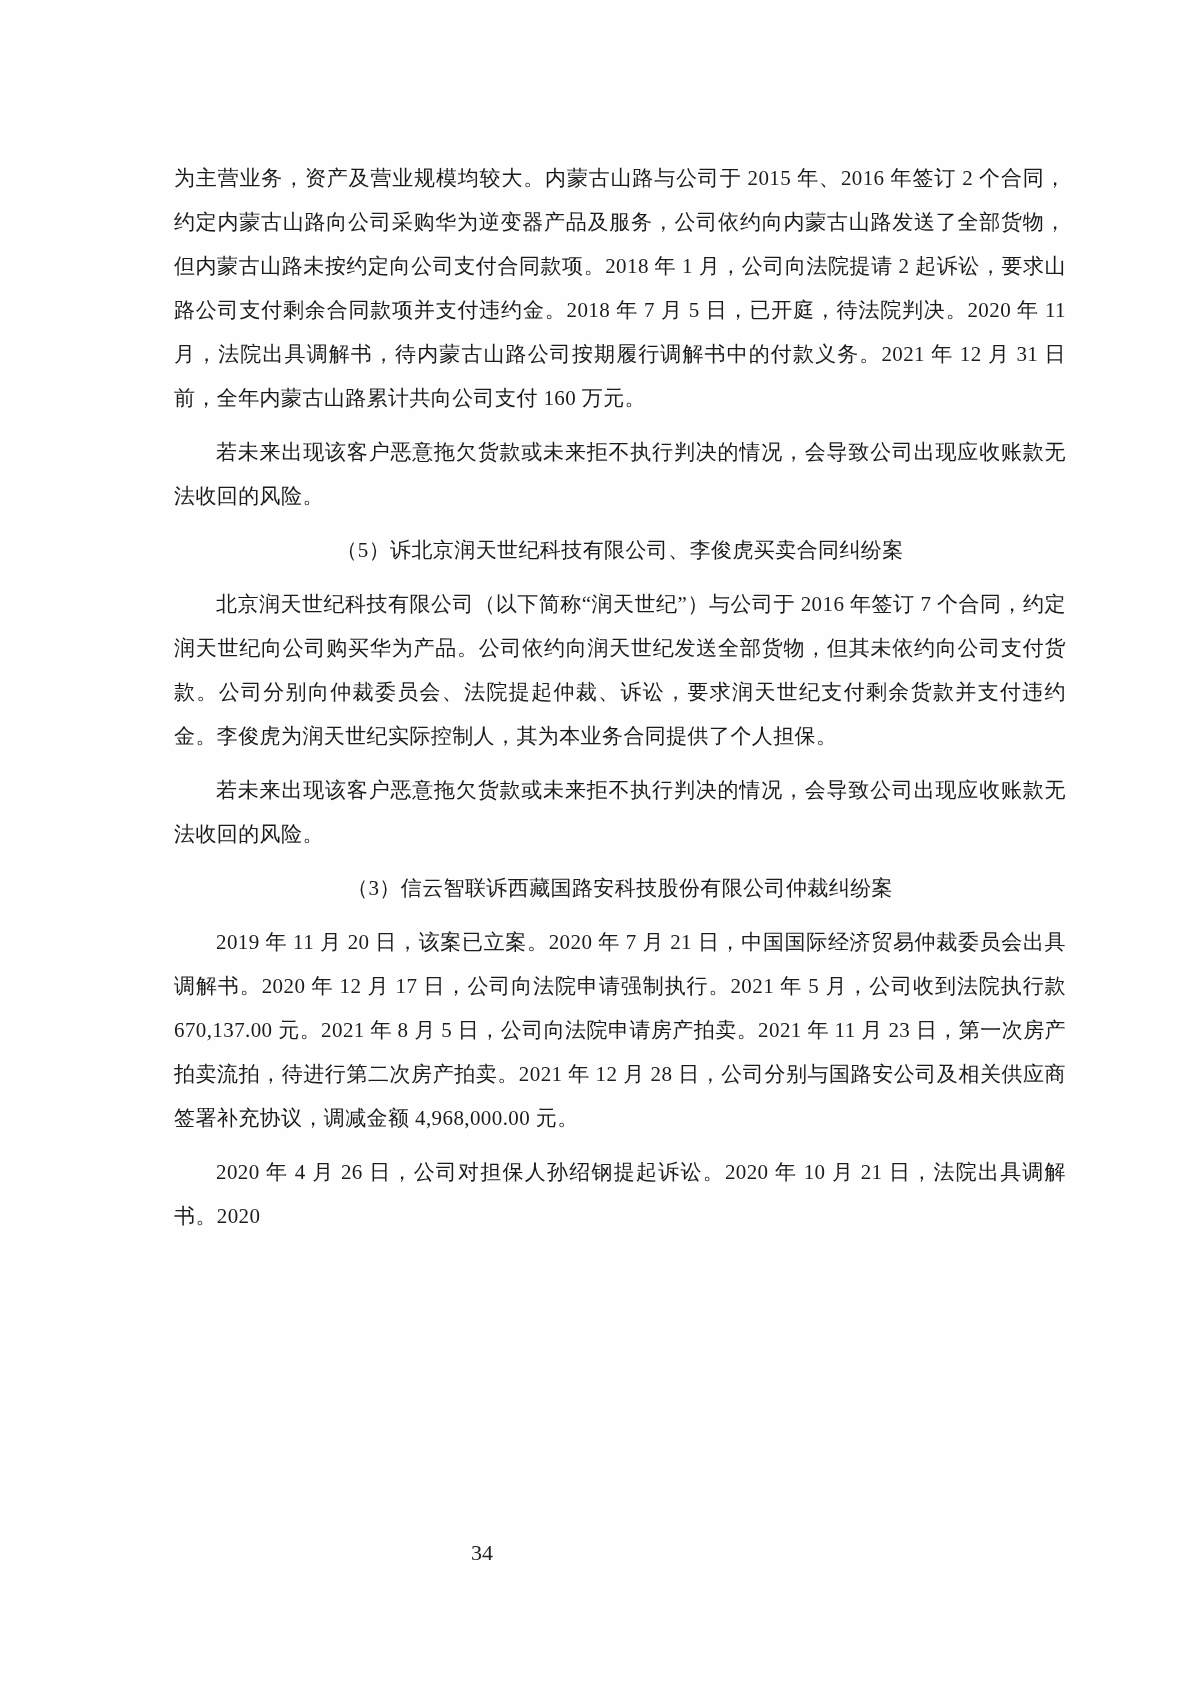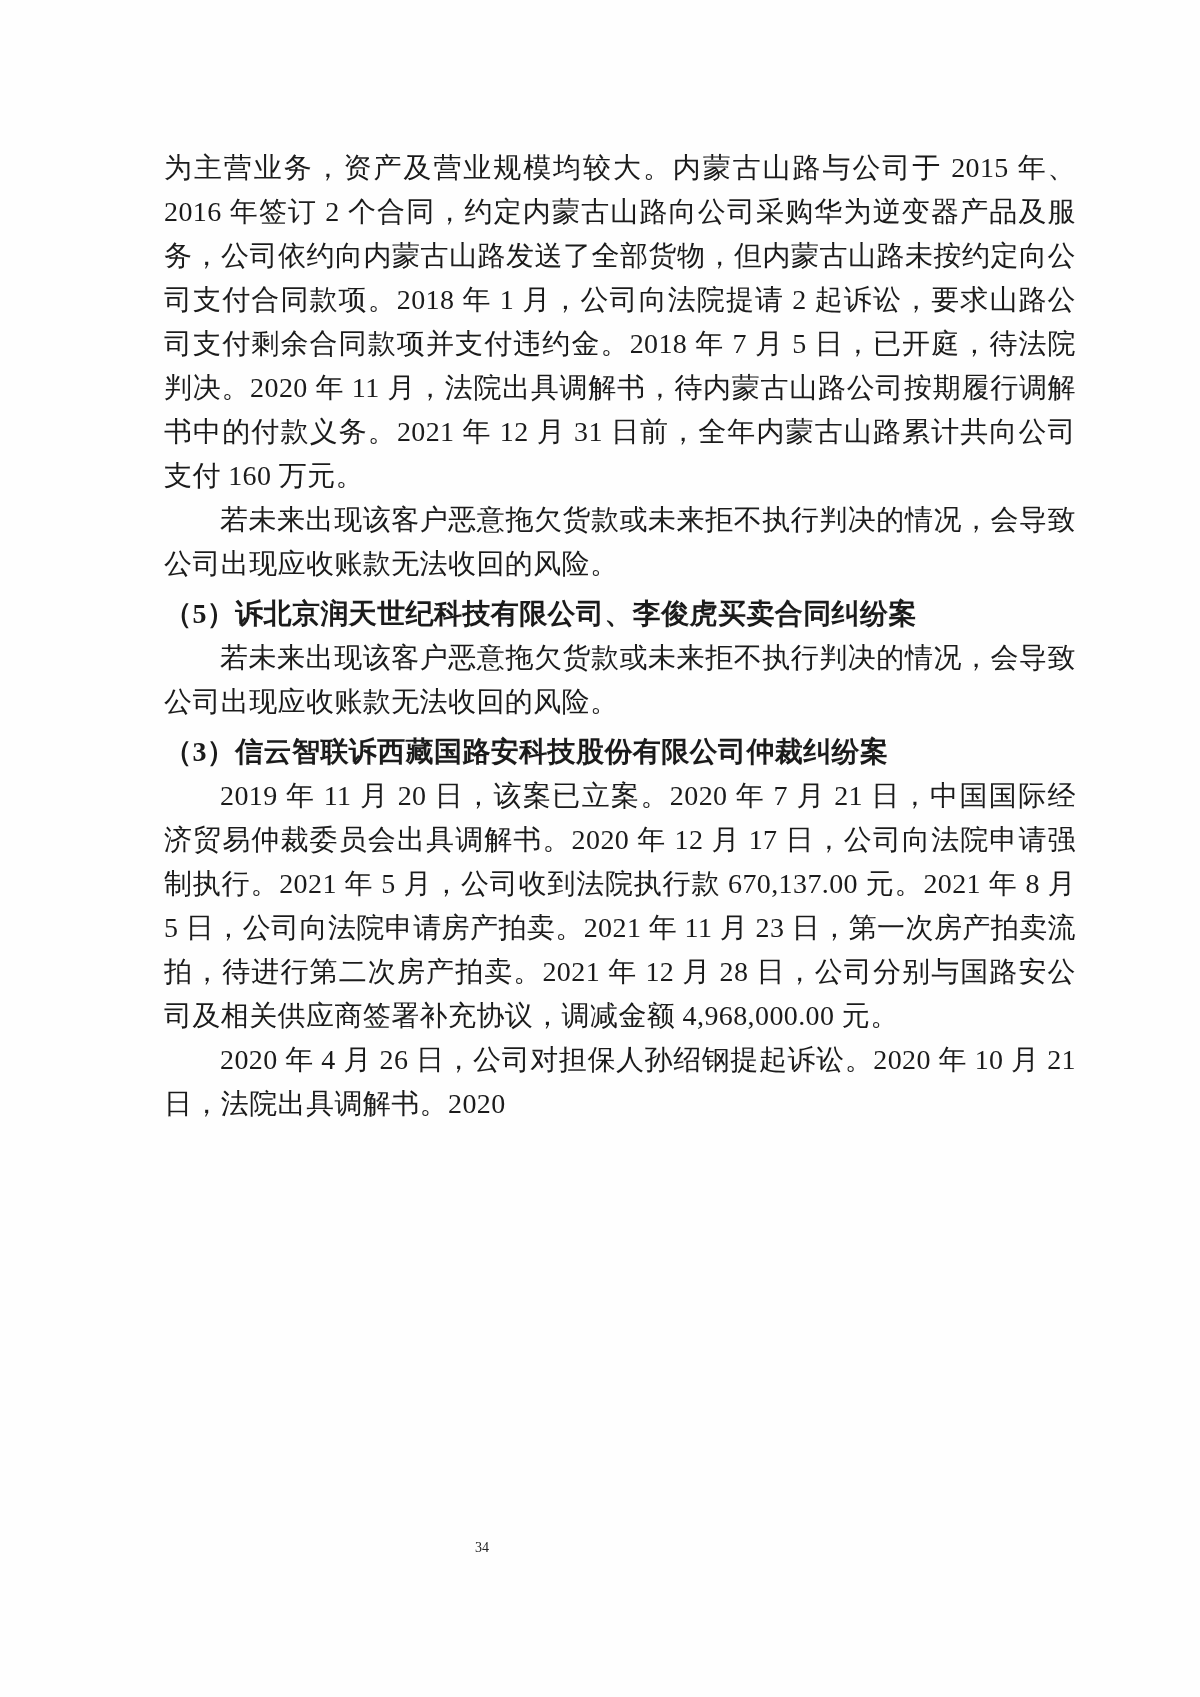--- a/index.html
+++ b/index.html
@@ -16,54 +16,55 @@
     font-family: "Liberation Serif", "DejaVu Serif", serif;
     color: #1b1b1b;
   }
   .doc-body {
     position: absolute;
     top: 146px;
     left: 164px;
     width: 912px;
   }
   .doc-body p, .doc-body h3 {
-    margin: 0;
-    font-size: 28px;
+    margin: 10px;
+    font-size: 21px;
     line-height: 44px;
     text-align: justify;
     text-justify: inter-character;
     letter-spacing: 0.4px;
     font-weight: normal;
   }
   .doc-body p.indent {
     text-indent: 2em;
   }
   .doc-body h3.case-heading {
-    font-weight: bold;
+    font-weight: normal;
     margin-top: 6px;
-    text-align: left;
+    text-align: center;
   }
   .page-footer {
     position: absolute;
     top: 1540px;
     left: 0;
     width: 964px;
     text-align: center;
-    font-size: 14px;
+    font-size: 22px;
     color: #222222;
   }
 </style>
 </head>
 <body>
 
 <div class="page">
   <div class="doc-body">
     <p class="para">为主营业务，资产及营业规模均较大。内蒙古山路与公司于 2015 年、2016 年签订 2 个合同，约定内蒙古山路向公司采购华为逆变器产品及服务，公司依约向内蒙古山路发送了全部货物，但内蒙古山路未按约定向公司支付合同款项。2018 年 1 月，公司向法院提请 2 起诉讼，要求山路公司支付剩余合同款项并支付违约金。2018 年 7 月 5 日，已开庭，待法院判决。2020 年 11 月，法院出具调解书，待内蒙古山路公司按期履行调解书中的付款义务。2021 年 12 月 31 日前，全年内蒙古山路累计共向公司支付 160 万元。</p>
     <p class="para indent">若未来出现该客户恶意拖欠货款或未来拒不执行判决的情况，会导致公司出现应收账款无法收回的风险。</p>
     <h3 class="case-heading">（5）诉北京润天世纪科技有限公司、李俊虎买卖合同纠纷案</h3>
+    <p class="para indent">北京润天世纪科技有限公司（以下简称“润天世纪”）与公司于 2016 年签订 7 个合同，约定润天世纪向公司购买华为产品。公司依约向润天世纪发送全部货物，但其未依约向公司支付货款。公司分别向仲裁委员会、法院提起仲裁、诉讼，要求润天世纪支付剩余货款并支付违约金。李俊虎为润天世纪实际控制人，其为本业务合同提供了个人担保。</p>
     <p class="para indent">若未来出现该客户恶意拖欠货款或未来拒不执行判决的情况，会导致公司出现应收账款无法收回的风险。</p>
     <h3 class="case-heading">（3）信云智联诉西藏国路安科技股份有限公司仲裁纠纷案</h3>
     <p class="para indent">2019 年 11 月 20 日，该案已立案。2020 年 7 月 21 日，中国国际经济贸易仲裁委员会出具调解书。2020 年 12 月 17 日，公司向法院申请强制执行。2021 年 5 月，公司收到法院执行款 670,137.00 元。2021 年 8 月 5 日，公司向法院申请房产拍卖。2021 年 11 月 23 日，第一次房产拍卖流拍，待进行第二次房产拍卖。2021 年 12 月 28 日，公司分别与国路安公司及相关供应商签署补充协议，调减金额 4,968,000.00 元。</p>
     <p class="para indent">2020 年 4 月 26 日，公司对担保人孙绍钢提起诉讼。2020 年 10 月 21 日，法院出具调解书。2020</p>
   </div>
 
   <div class="page-footer">
     <span>34</span>
   </div>
 </div>

